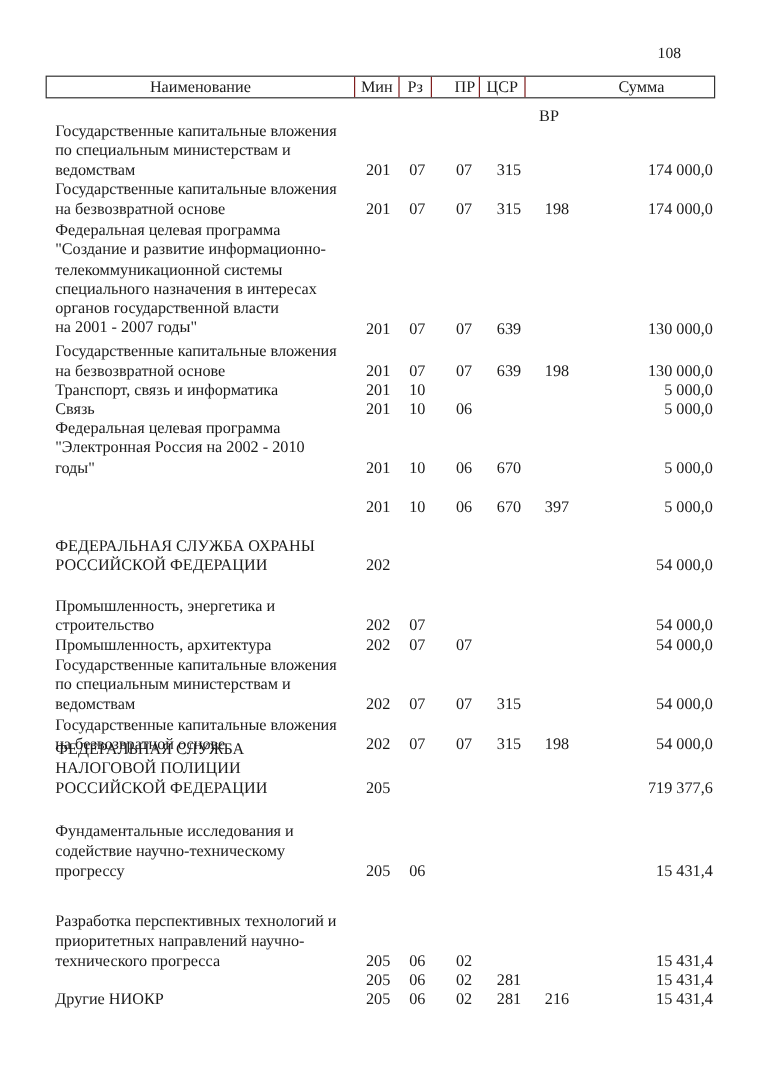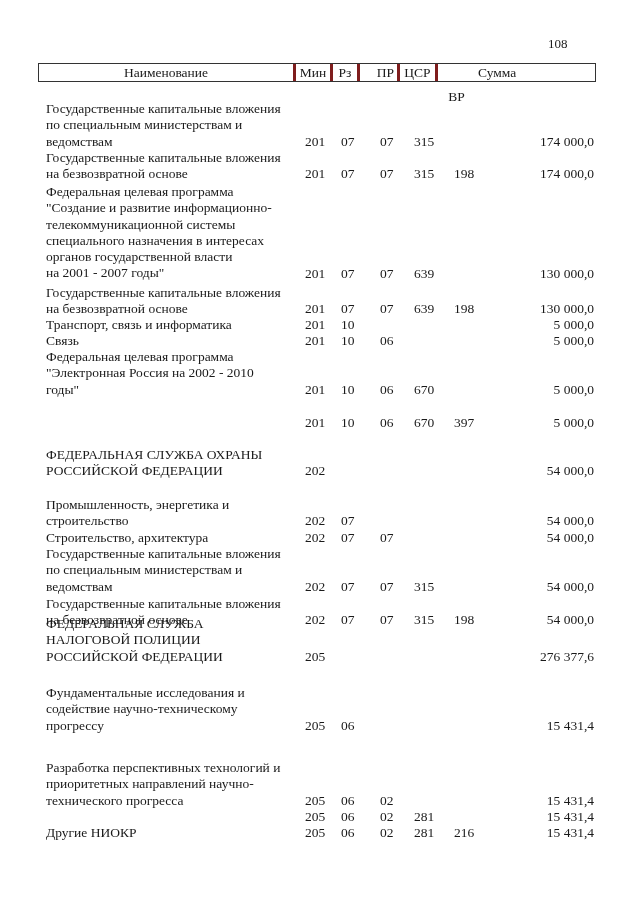--- a/index.html
+++ b/index.html
@@ -1,29 +1,29 @@
 <!DOCTYPE html>
 <html><head>
 <meta charset="utf-8">
 <style>
   html, body { margin:0; padding:0; background:#ffffff; }
   body { width:640px; height:900px; position:relative; overflow:hidden;
          font-family:"Liberation Serif", serif; color:#1a1a1a; font-size:13.5px; }
   .page-num { position:absolute; left:548px; top:36px; font-size:13px; }
   .header { position:absolute; left:38px; top:63px; width:558px; height:19px;
             border:1px solid #333; display:flex; font-size:13.5px; box-sizing:border-box; }
-  .header div { border-right:3px solid #7f1d1d; line-height:17px; white-space:nowrap; box-sizing:border-box; }
+  .header div { border-right:1px solid #7f1d1d; line-height:17px; white-space:nowrap; box-sizing:border-box; }
   .header div:last-child { border-right:none; }
   .h-name { width:257px; text-align:center; }
   .h-min { width:37px; text-align:center; }
   .h-rz { width:27px; text-align:center; }
   .h-pr { width:40px; text-align:right; padding-right:3px; }
   .h-csr { width:38px; text-align:center; }
   .h-vr { width:40px; text-align:center;margin-top:24px; }
-  .h-sum { flex:1; text-align:left; padding-right:4px; }
+  .h-sum { flex:1; text-align:center; padding-right:4px; }
 
   .row { position:absolute; left:46px; width:548px; line-height:16.3px; }
   .row .name { position:absolute; left:0; width:260px; white-space:pre-line; }
   .row .cell { position:absolute; bottom:0; white-space:nowrap; }
   .c-min { left:259px; }
   .c-rz { left:295px; }
   .c-pr { left:334px; }
   .c-csr { left:368px; }
   .c-vr { left:408px; }
   .c-sum { right:0; text-align:right; }
@@ -140,21 +140,21 @@
       <div class="name">Промышленность, энергетика и
 строительство</div>
       <div class="cell c-min">202</div>
       <div class="cell c-rz">07</div>
       <div class="cell c-pr"></div>
       <div class="cell c-csr"></div>
       <div class="cell c-vr"></div>
       <div class="cell c-sum">54 000,0</div>
     </div>
     <div class="row" style="top: 530px; height: 16.3px;">
-      <div class="name">Строительство, архитектура</div>
+      <div class="name">Промышленность, архитектура</div>
       <div class="cell c-min">202</div>
       <div class="cell c-rz">07</div>
       <div class="cell c-pr">07</div>
       <div class="cell c-csr"></div>
       <div class="cell c-vr"></div>
       <div class="cell c-sum">54 000,0</div>
     </div>
     <div class="row" style="top: 546px; height: 48.9px;">
       <div class="name">Государственные капитальные вложения
 по специальным министерствам и
@@ -178,21 +178,21 @@
     </div>
     <div class="row" style="top: 616px; height: 48.9px;">
       <div class="name">ФЕДЕРАЛЬНАЯ СЛУЖБА
 НАЛОГОВОЙ ПОЛИЦИИ
 РОССИЙСКОЙ ФЕДЕРАЦИИ</div>
       <div class="cell c-min">205</div>
       <div class="cell c-rz"></div>
       <div class="cell c-pr"></div>
       <div class="cell c-csr"></div>
       <div class="cell c-vr"></div>
-      <div class="cell c-sum">276 377,6</div>
+      <div class="cell c-sum">719 377,6</div>
     </div>
     <div class="row" style="top: 685px; height: 48.9px;">
       <div class="name">Фундаментальные исследования и
 содействие научно-техническому
 прогрессу</div>
       <div class="cell c-min">205</div>
       <div class="cell c-rz">06</div>
       <div class="cell c-pr"></div>
       <div class="cell c-csr"></div>
       <div class="cell c-vr"></div>

